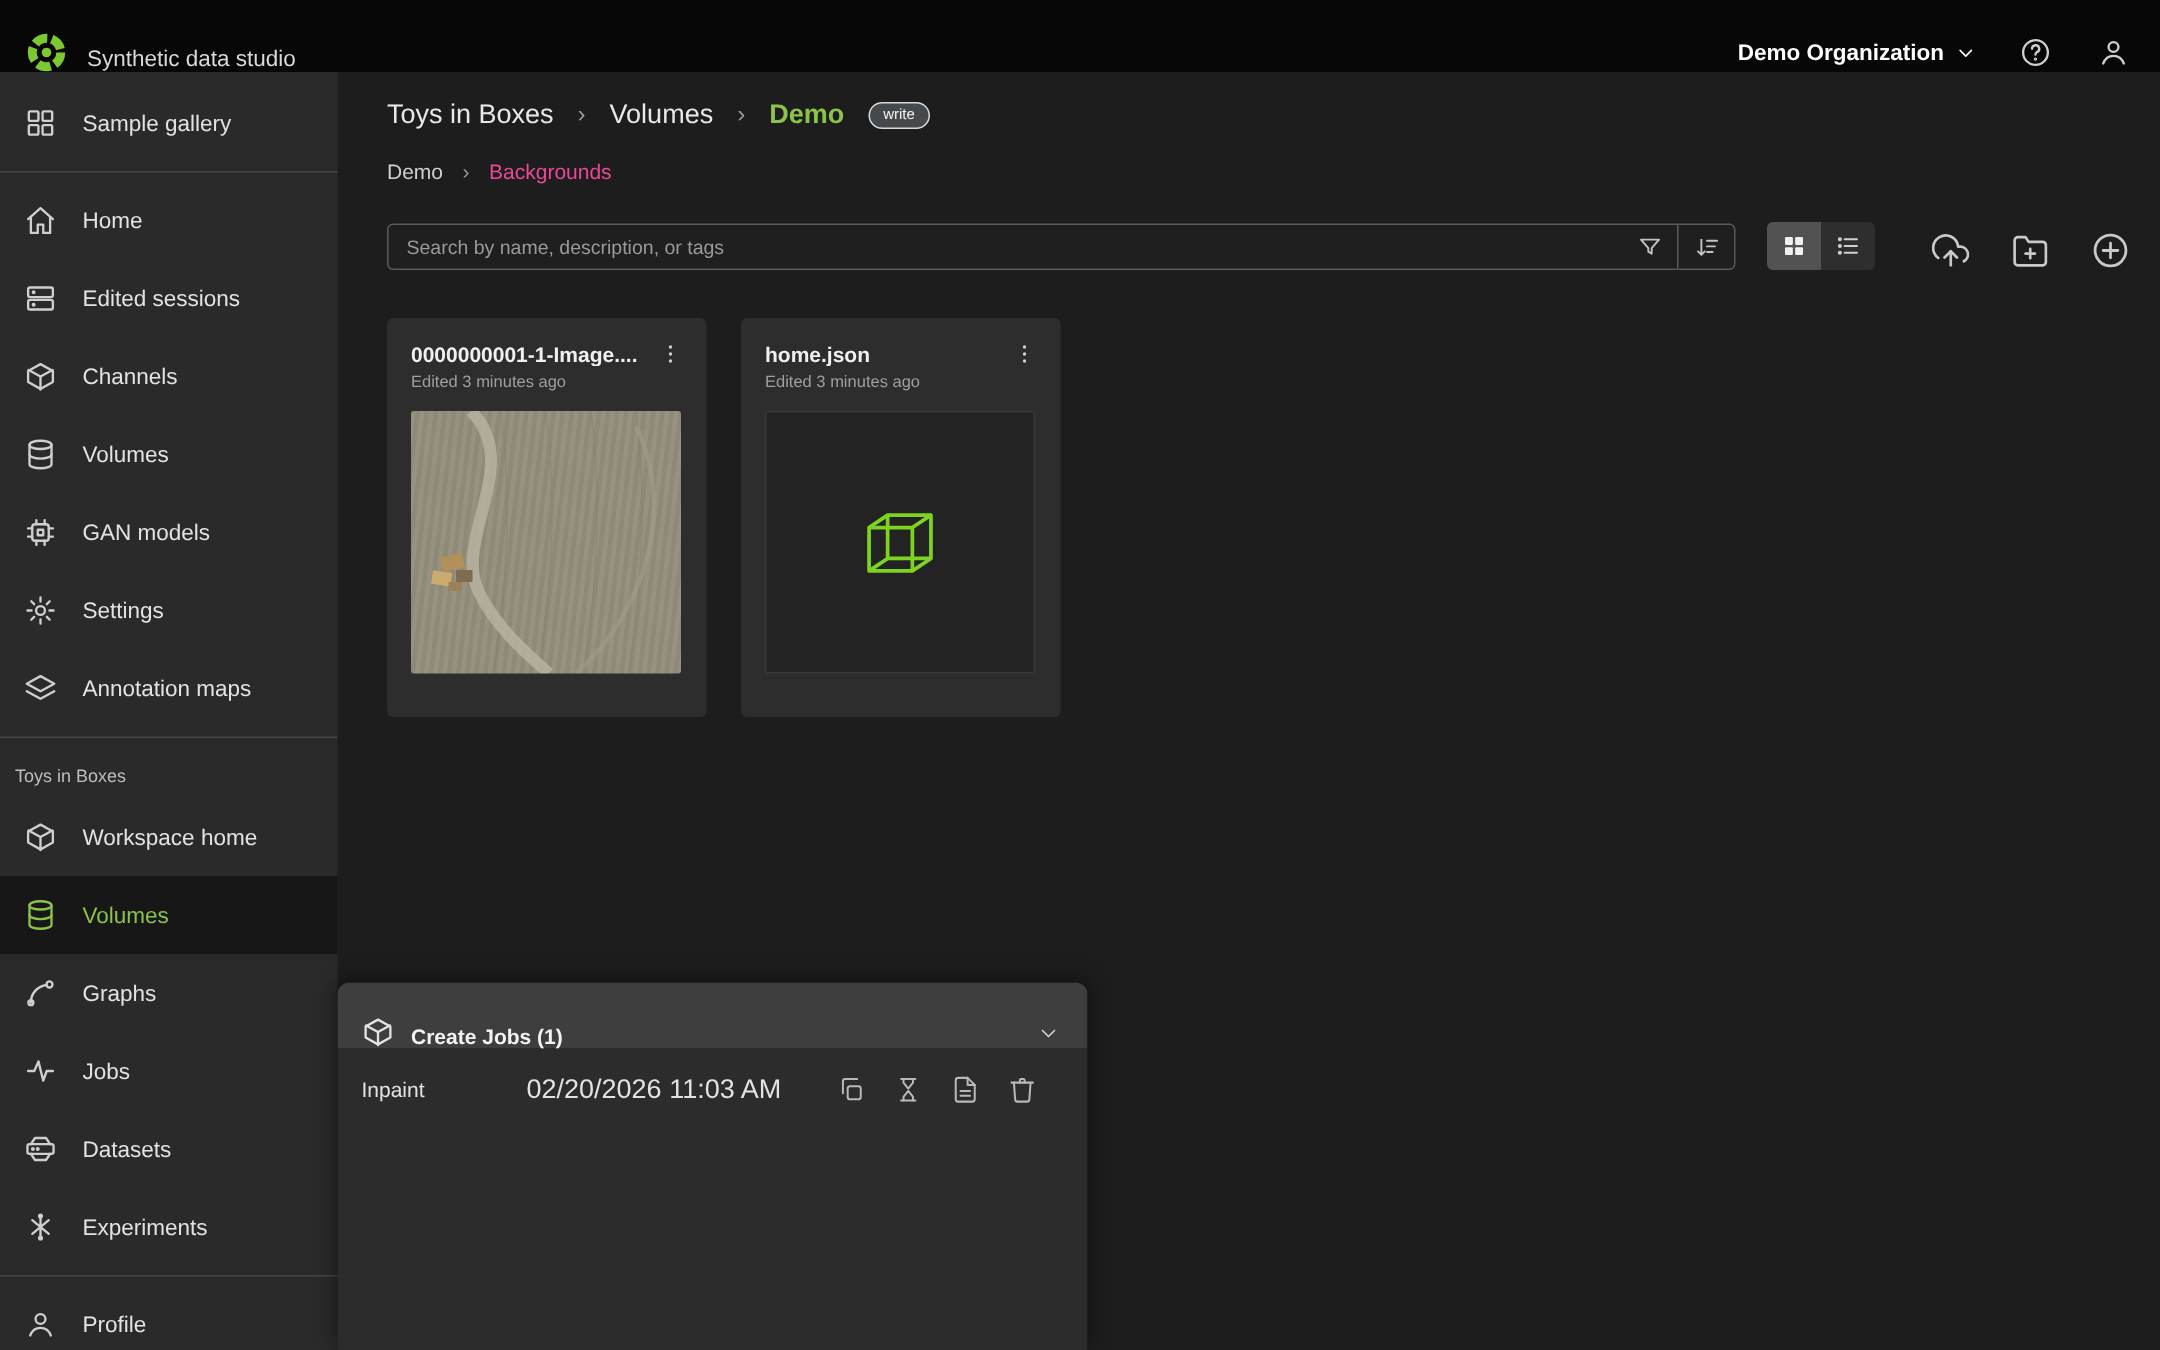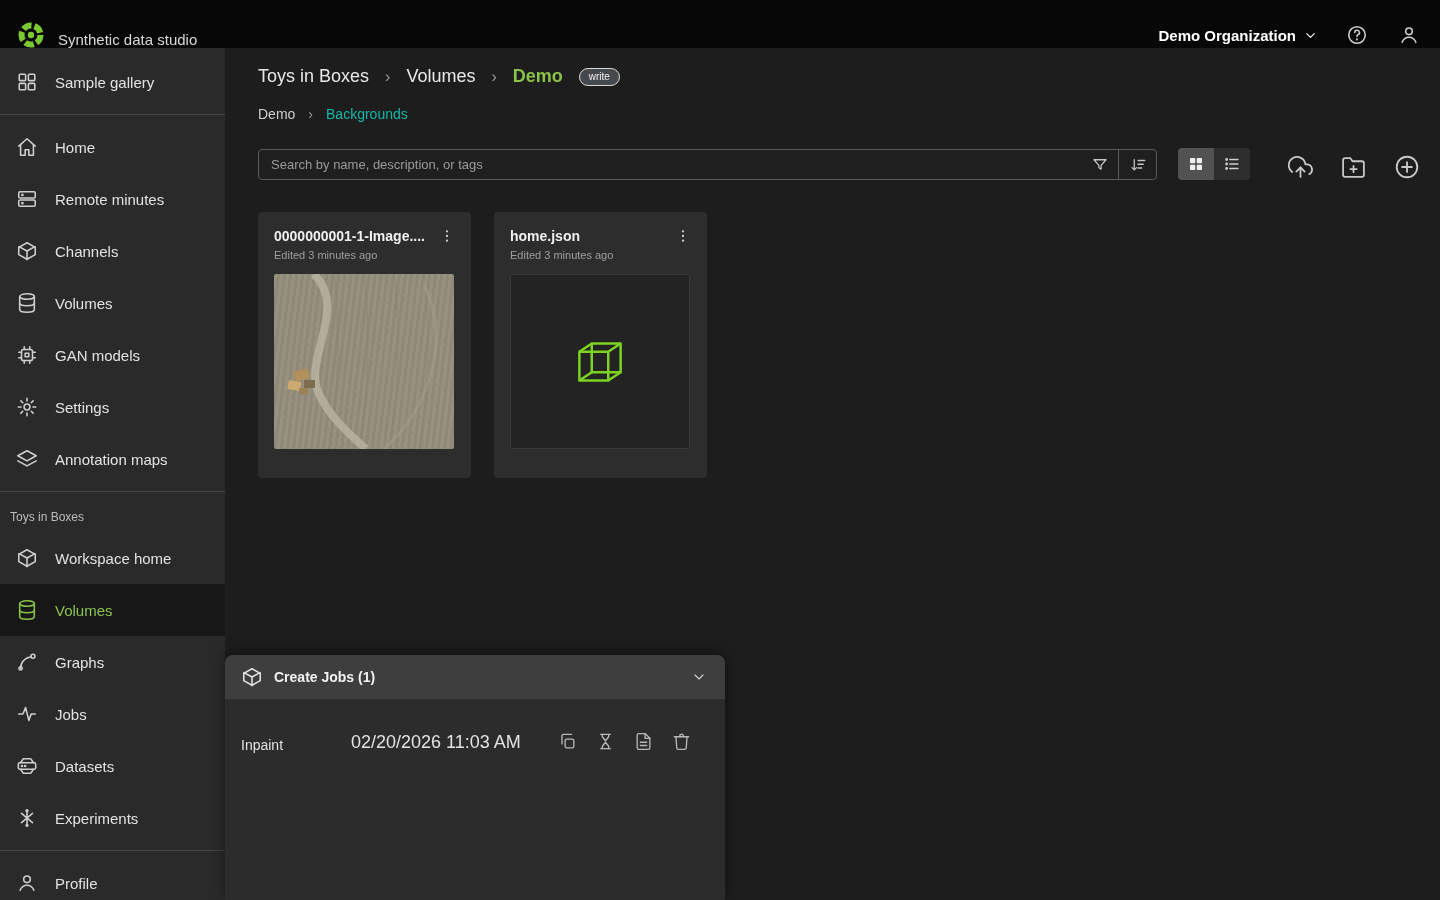--- a/index.html
+++ b/index.html
@@ -33,21 +33,21 @@
   .main{position:absolute;left:225px;top:48px;width:1215px;height:852px;background:#1d1d1d}
   .crumb1{position:absolute;left:33px;top:18px;display:flex;align-items:center;gap:16px;font-size:18px}
   .crumb1 .link{color:#e8e8e8;cursor:pointer}
   .crumb1 .sep{color:#9a9a9a;font-size:16px}
   .crumb1 .current{color:#8bc34a;font-weight:700;cursor:pointer}
   .badge{font-size:10px;color:#f2f2f2;background:#45494b;border:1px solid #d9d9d9;
     border-radius:9px;padding:2px 9px;line-height:1.2}
   .crumb2{position:absolute;left:33px;top:58px;display:flex;align-items:center;gap:13px;font-size:14px}
   .crumb2 .link{color:#cfcfcf;cursor:pointer}
   .crumb2 .sep{color:#9a9a9a}
-  .crumb2 .current{color:#14b8a6;cursor:pointer}
+  .crumb2 .current{color:#ec4899;cursor:pointer}
 
   .toolbar-row{position:absolute;left:33px;top:100px;right:20px;height:32px;display:flex;align-items:flex-end}
   .searchbox{flex:1;max-width:918px;height:31px;background:#1f1f1f;border:1px solid #5a5a5a;
     border-radius:4px;display:flex;align-items:center;overflow:hidden}
   .searchbox input{flex:1;background:transparent;border:none;outline:none;color:#dddddd;
     font-size:13px;padding:0 12px;font-family:"Liberation Sans",sans-serif}
   .searchbox input::placeholder{color:#9a9a9a}
   .sbtn{width:37px;height:100%;display:flex;align-items:center;justify-content:center;
     background:none;border:none;color:#c4c4c4;cursor:pointer}
   .vsep{width:1px;height:100%;background:#5a5a5a}
@@ -67,25 +67,25 @@
   .kebab{background:none;border:none;color:#cfcfcf;cursor:pointer;padding:0 0 0 6px}
   .card-edited{font-size:11px;color:#9f9f9f;margin-top:5px}
   .thumb{width:180px;height:175px;margin-top:13px;border-radius:2px;overflow:hidden;position:relative}
   .thumb-aerial{background:repeating-linear-gradient(97deg,#97917f 0 3px,#8f8977 3px 6px)}
   .thumb-aerial svg{position:absolute;inset:0}
   .thumb-json{background:#232323;border:1px solid #383838;display:flex;align-items:center;justify-content:center}
 
   
   .jobs-panel{position:absolute;left:0;bottom:0;width:500px;height:245px;z-index:25;
     box-shadow:0 -2px 14px rgba(0,0,0,.45);border-radius:8px 8px 0 0;overflow:hidden}
-  .jobs-head{height:44px;background:#3e3e3e;display:flex;align-items:center;padding:0 16px;cursor:pointer}
+  .jobs-head{height:44px;background:#3e3e3e;display:flex;align-items:flex-end;padding:0 16px;cursor:pointer}
   .jobs-head svg.boxicon{width:22px;height:22px;color:#e3e3e3}
   .jobs-title{margin-left:11px;font-size:14px;font-weight:700;color:#f2f2f2}
   .jobs-body{height:201px;background:#2c2c2c}
-  .job-row{display:flex;align-items:flex-end;height:54px;padding:0 32px 0 16px}
+  .job-row{display:flex;align-items:center;height:54px;padding:0 32px 0 16px}
   .job-name{width:110px;font-size:14px;color:#e2e2e2}
   .job-date{font-size:18px;color:#e2e2e2}
   .job-actions{margin-left:auto;display:flex;align-items:center;gap:15px}
   .job-actions .icon-btn{color:#b8b8b8}
 </style>
 </head>
 <body>
 
 <header class="topbar">
   <svg class="logo" viewBox="0 0 26 26">
@@ -135,21 +135,21 @@
     </svg>
     <span>Home</span>
   </div>
   <div class="side-item">
     <svg class="icon" viewBox="0 0 24 24">
       <rect x="3" y="4" width="18" height="7" rx="1.5"></rect>
         <rect x="3" y="13" width="18" height="7" rx="1.5"></rect>
       <circle cx="7" cy="7.5" r="0.6" fill="currentColor"></circle>
         <circle cx="7" cy="16.5" r="0.6" fill="currentColor"></circle>
     </svg>
-    <span>Remote minutes</span>
+    <span>Edited sessions</span>
   </div>
   <div class="side-item">
     <svg class="icon" viewBox="0 0 24 24">
       <path d="M21 16V8l-9-5-9 5v8l9 5z"></path>
         <polyline points="3.3 7.2 12 12 20.7 7.2"></polyline>
         <line x1="12" y1="21.5" x2="12" y2="12"></line>
     </svg>
     <span>Channels</span>
   </div>
   <div class="side-item">

